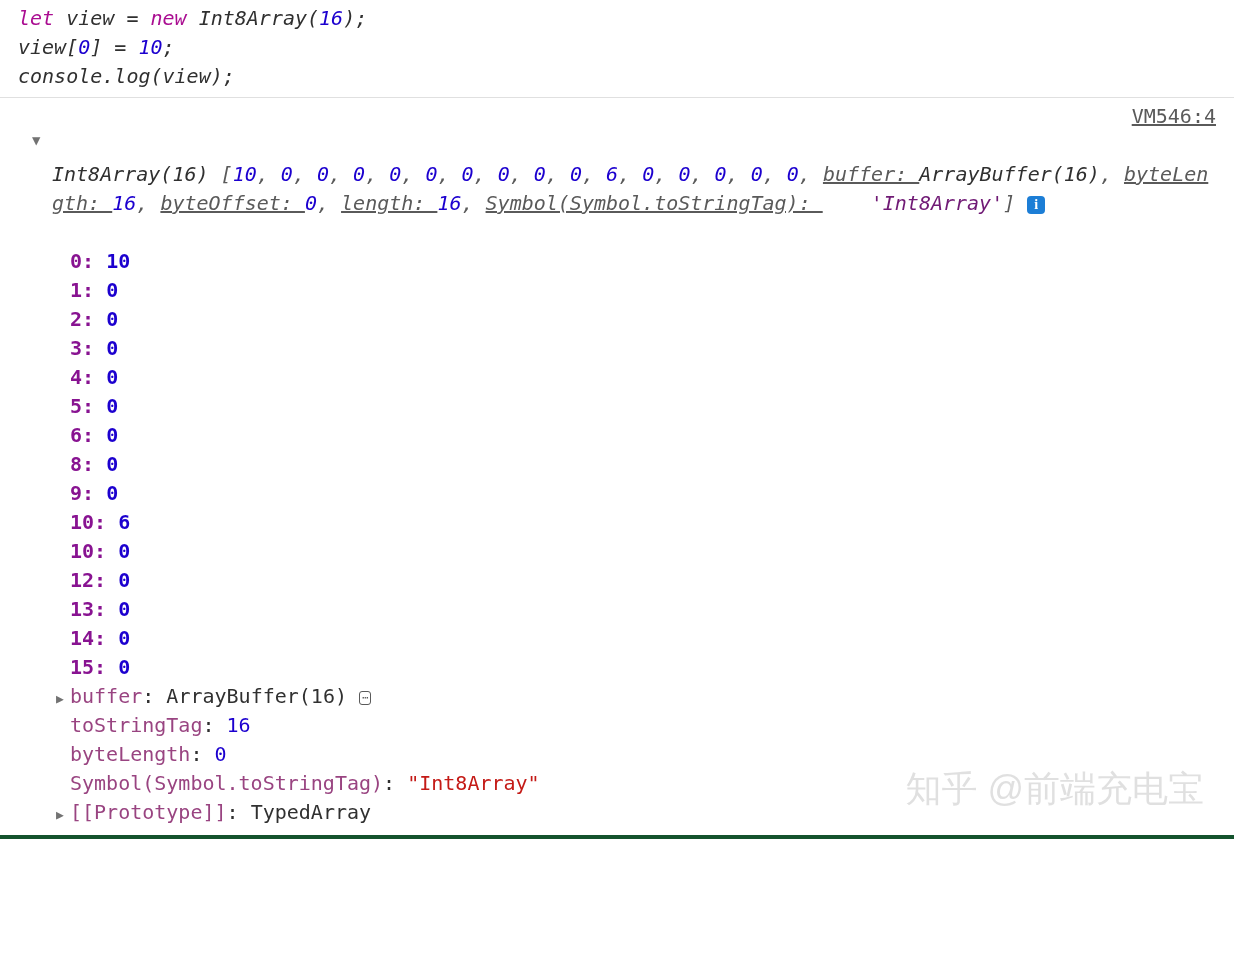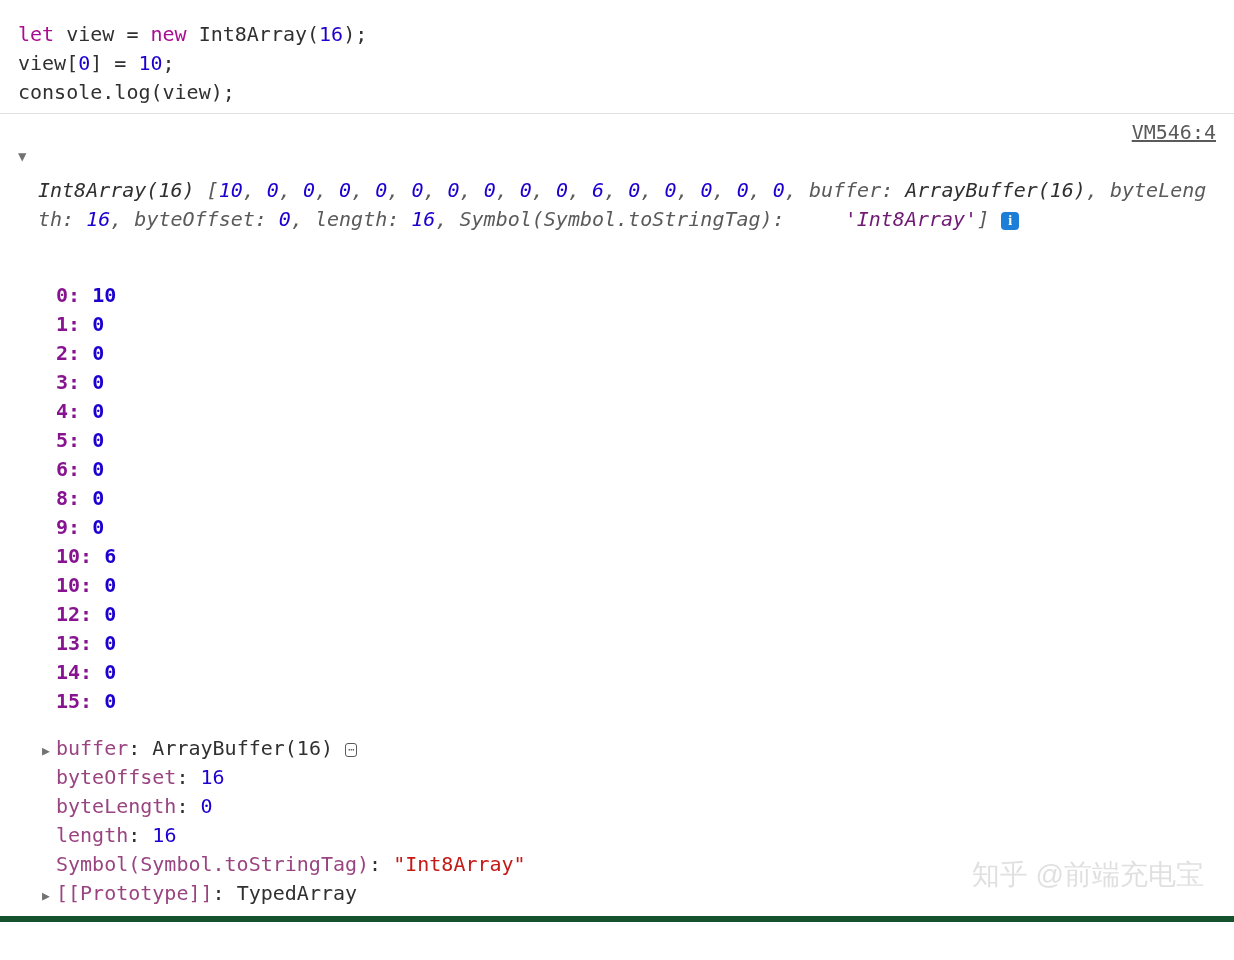--- a/index.html
+++ b/index.html
@@ -9,35 +9,36 @@
     }
     body {
       font-family: Menlo, Monaco, Consolas, monospace;
       font-size: 20px;
       background: #ffffff;
       color: #303030;
       line-height: 1.45;
       padding: 0;
     }
     .code-block {
-      padding: 20px 18px 6px 18px;
+      padding: 4px 18px 6px 18px;
       border-bottom: 1px solid #e0e0e0;
+      font-style: italic;
     }
     .code-line {
       white-space: pre;
     }
     .kw-let { color: #aa0d91; }
     .kw-new { color: #aa0d91; }
     .var-name { color: #303030; }
     .type-name { color: #303030; }
     .num-lit { color: #1c00cf; }
     .punct { color: #303030; }
     .output-block {
-      padding: 4px 18px 8px 18px;
-      border-bottom: 6px solid #14532d;
+      padding: 4px 18px 8px 32px;
+      border-bottom: 4px solid #14532d;
       position: relative;
     }
     .source-link {
       position: absolute;
       top: 4px;
       right: 18px;
       color: #5a5a5a;
       text-decoration: underline;
       font-style: normal;
     }
@@ -51,42 +52,41 @@
     .disclosure-open {
       position: absolute;
       left: 0;
       top: 28px;
       color: #727272;
       font-size: 14px;
       font-style: normal;
     }
     .sum-type { color: #303030; font-style: italic; }
     .sum-num { color: #1c00cf; font-style: italic; }
-    .sum-gray { color: #5a5a5a; font-style: italic; }
+    .sum-gray { color: #5a5a5a; font-style: italic; text-decoration: underline; }
     .sum-str { color: #701a75; font-style: italic; margin-left: 48px; }
     .sum-punct { color: #5a5a5a; font-style: italic; }
     .info-badge {
       display: inline-block;
       background: #1c7ed6;
       color: #fff;
       font-weight: bold;
       font-size: 14px;
       font-style: normal;
       border-radius: 4px;
       width: 18px;
       height: 18px;
       text-align: center;
       line-height: 18px;
       font-family: Georgia, serif;
       vertical-align: 1px;
     }
     .entries {
       padding-left: 38px;
       font-style: normal;
-      margin-top: 18px;
     }
     .entry-row {
       white-space: pre;
     }
     .idx-key { color: #881391; font-weight: bold; }
     .idx-val { color: #1c00cf; font-weight: bold; }
     .prop-key { color: #994481; font-weight: normal; }
     .prop-val-num { color: #1c00cf; }
     .prop-val-txt { color: #303030; }
     .prop-val-str { color: #c41a16; }
@@ -105,21 +105,21 @@
       padding: 0 2px;
       line-height: 12px;
       vertical-align: 2px;
       letter-spacing: -1px;
       color: #5a5a5a;
     }
     .watermark {
       position: absolute;
       right: 30px;
       bottom: 20px;
-      font-size: 28px;
+      font-size: 36px;
       color: rgba(130,130,130,0.25);
       font-family: -apple-system, "PingFang SC", sans-serif;
       font-weight: 500;
     }
   </style>
 </head>
 <body>
 
 <div class="code-block">
   <div class="code-line"><span class="kw-let">let</span> <span class="var-name">view</span><span class="punct"> = </span><span class="kw-new">new</span> <span class="type-name">Int8Array</span><span class="punct">(</span><span class="num-lit">16</span><span class="punct">);</span></div>
@@ -148,21 +148,20 @@
       <div class="entry-row"><span class="idx-key">10</span><span class="idx-key">: </span><span class="idx-val">6</span></div>
       <div class="entry-row"><span class="idx-key">10</span><span class="idx-key">: </span><span class="idx-val">0</span></div>
       <div class="entry-row"><span class="idx-key">12</span><span class="idx-key">: </span><span class="idx-val">0</span></div>
       <div class="entry-row"><span class="idx-key">13</span><span class="idx-key">: </span><span class="idx-val">0</span></div>
       <div class="entry-row"><span class="idx-key">14</span><span class="idx-key">: </span><span class="idx-val">0</span></div>
       <div class="entry-row"><span class="idx-key">15</span><span class="idx-key">: </span><span class="idx-val">0</span></div>
     </div>
 
   <div class="entries">
     <div class="entry-row"><span class="entry-arrow">▶</span><span class="prop-key">buffer</span><span class="punct">: </span><span class="prop-val-txt">ArrayBuffer(16)</span> <span class="inspect-icon">⋯</span></div>
-    <div class="entry-row"><span class="prop-key">byteOffset</span><span class="punct">: </span><span class="prop-val-num">16</span></div>
+    <div class="entry-row"><span class="prop-key">toStringTag</span><span class="punct">: </span><span class="prop-val-num">16</span></div>
     <div class="entry-row"><span class="prop-key">byteLength</span><span class="punct">: </span><span class="prop-val-num">0</span></div>
-    <div class="entry-row"><span class="prop-key">length</span><span class="punct">: </span><span class="prop-val-num">16</span></div>
     <div class="entry-row"><span class="prop-key">Symbol(Symbol.toStringTag)</span><span class="punct">: </span><span class="prop-val-str">"Int8Array"</span></div>
     <div class="entry-row"><span class="entry-arrow">▶</span><span class="prop-key">[[Prototype]]</span><span class="punct">: </span><span class="prop-val-txt">TypedArray</span></div>
   </div>
 
   <div class="watermark">知乎 @前端充电宝</div>
 </div>
 
 </body></html>

